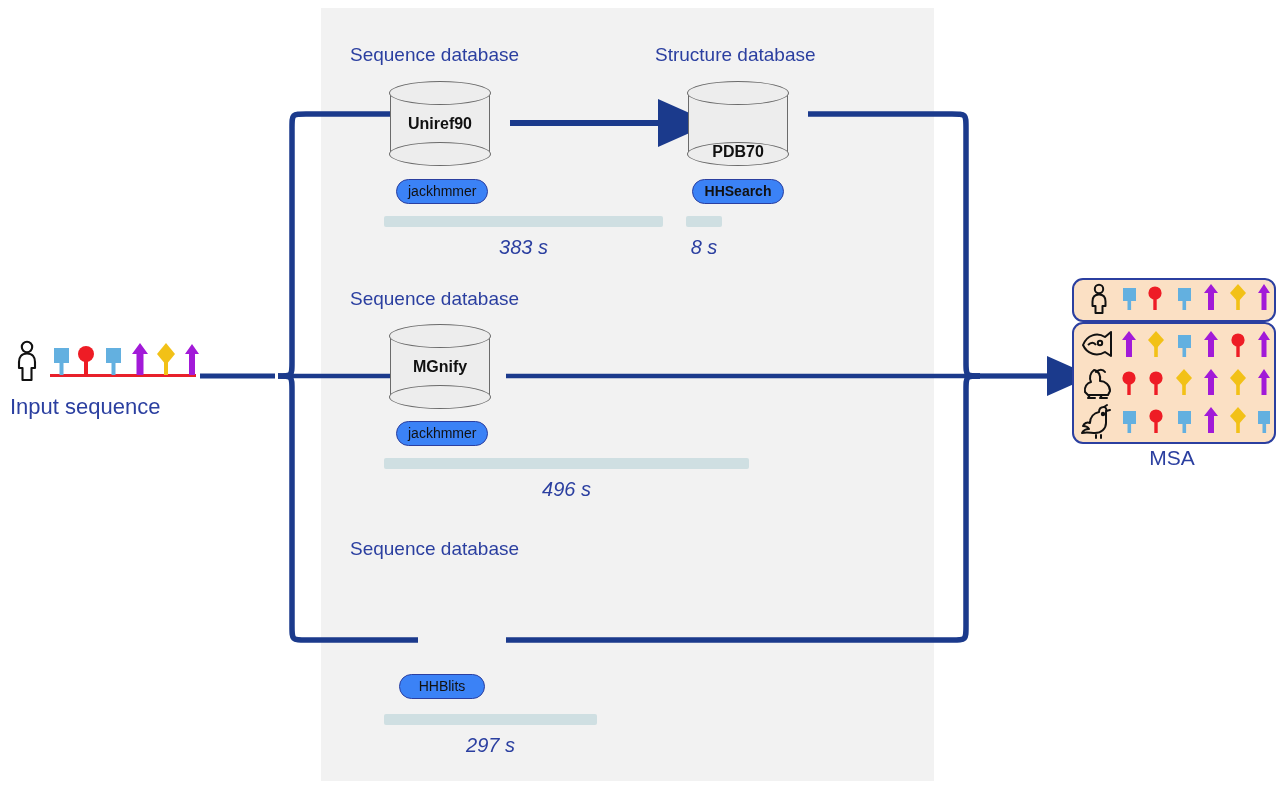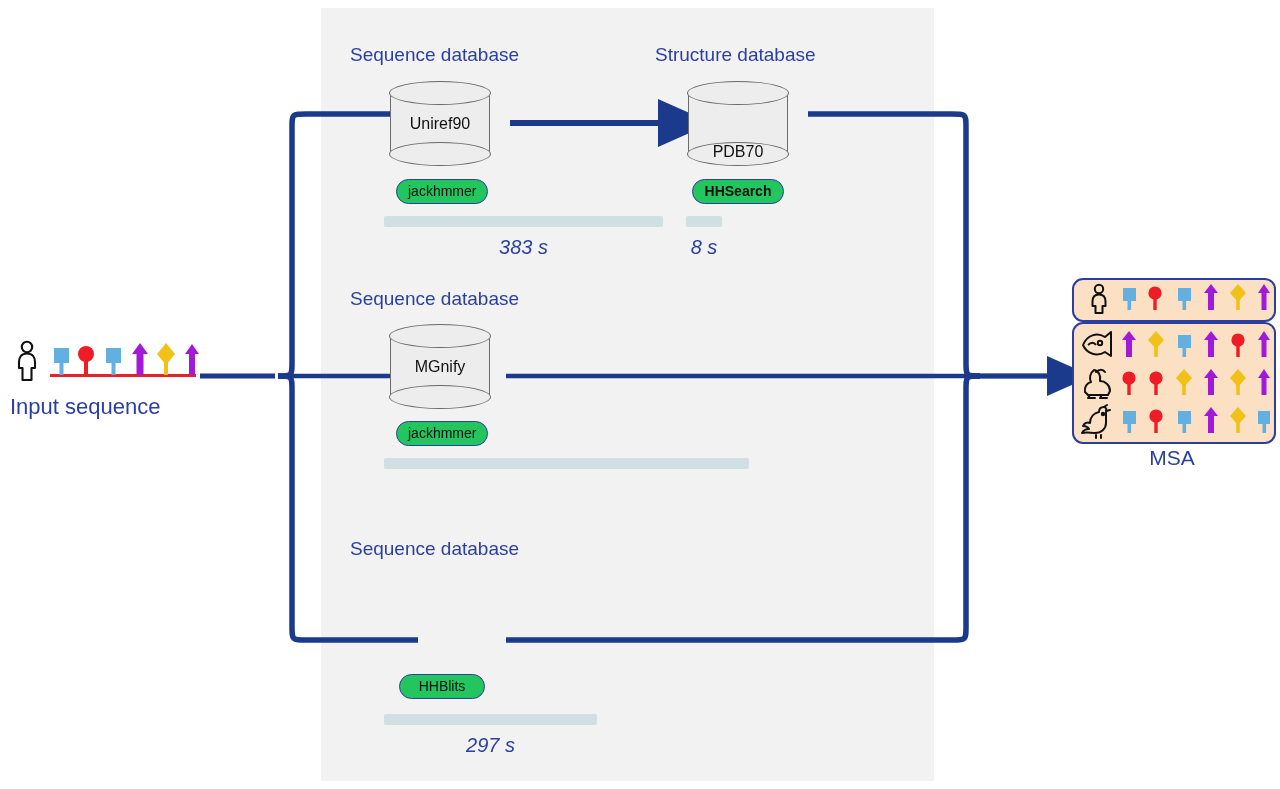--- a/index.html
+++ b/index.html
@@ -13,21 +13,21 @@
   .gray-panel{
     position:absolute;left:321px;top:8px;width:613px;height:773px;
     background:#f2f2f2;
   }
 
   .db-title{
     position:absolute;color:#2b3fa0;font-size:19px;white-space:nowrap;
   }
 
   
-  .cyl{position:absolute;width:100px;}
+  .cyl{position:absolute;width:100px;font-weight:bold;}
   .cyl-body{
     position:relative;width:100px;height:62px;
     background:#ededed;border-left:1.6px solid #6b6b6b;border-right:1.6px solid #6b6b6b;
     box-sizing:border-box;
   }
   .cyl-top{
     position:absolute;left:-1.6px;top:-11px;width:100px;height:22px;
     background:#ededed;border:1.6px solid #6b6b6b;border-radius:50%;
     box-sizing:content-box;
   }
@@ -38,21 +38,21 @@
   }
   .cyl-label{
     position:absolute;left:0;top:0;width:100px;
     text-align:center;color:#101010;font-size:16px;line-height:21px;
     z-index:5;white-space:pre-line;
   }
 
   
   .pill{
     position:absolute;border:1.7px solid #2b3fa0;border-radius:20px;
-    background:#22c55e;color:#111111;font-size:14px;
+    background:#3b82f6;color:#111111;font-size:14px;
     padding:3px 11px 4px 11px;white-space:nowrap;
     text-align:center;
   }
 
   
   .bar{position:absolute;height:11px;background:#cfdfe2;border-radius:2px;}
   .bar-label{
     position:absolute;color:#2b3fa0;font-size:20px;white-space:nowrap;
     text-align:center;
     font-style:italic;
@@ -180,20 +180,21 @@
   <div class="db-title" style="left:350px;top:288px;">Sequence database</div>
   <div class="cyl" style="left:390px;top:335px;">
     <div class="cyl-body">
         <div class="cyl-bot"></div>
         <div class="cyl-top"></div>
       </div>
     <div class="cyl-label" style="top:21px;">MGnify</div>
   </div>
   <div class="pill" style="left:396px;top:421px;width:68px;">jackhmmer</div>
   <div class="bar" style="left:384px;top:458px;width:365px;"></div>
+  <div class="bar-label" style="left:384px;top:478px;width:365px;">496 s</div>
 
   <div class="db-title" style="left:350px;top:538px;">Sequence database</div>
   <div class="pill" style="left:399px;top:674px;width:62px;">HHBlits</div>
   <div class="bar" style="left:384px;top:714px;width:213px;"></div>
   <div class="bar-label" style="left:384px;top:734px;width:213px;">297 s</div>
 
   <div class="msa-box" style="left:1072px;top:278px;width:200px;height:40px;">
     <svg width="196" height="36" viewBox="0 0 196 36" style="position:absolute;left:0;top:0;">
 
       <g>

